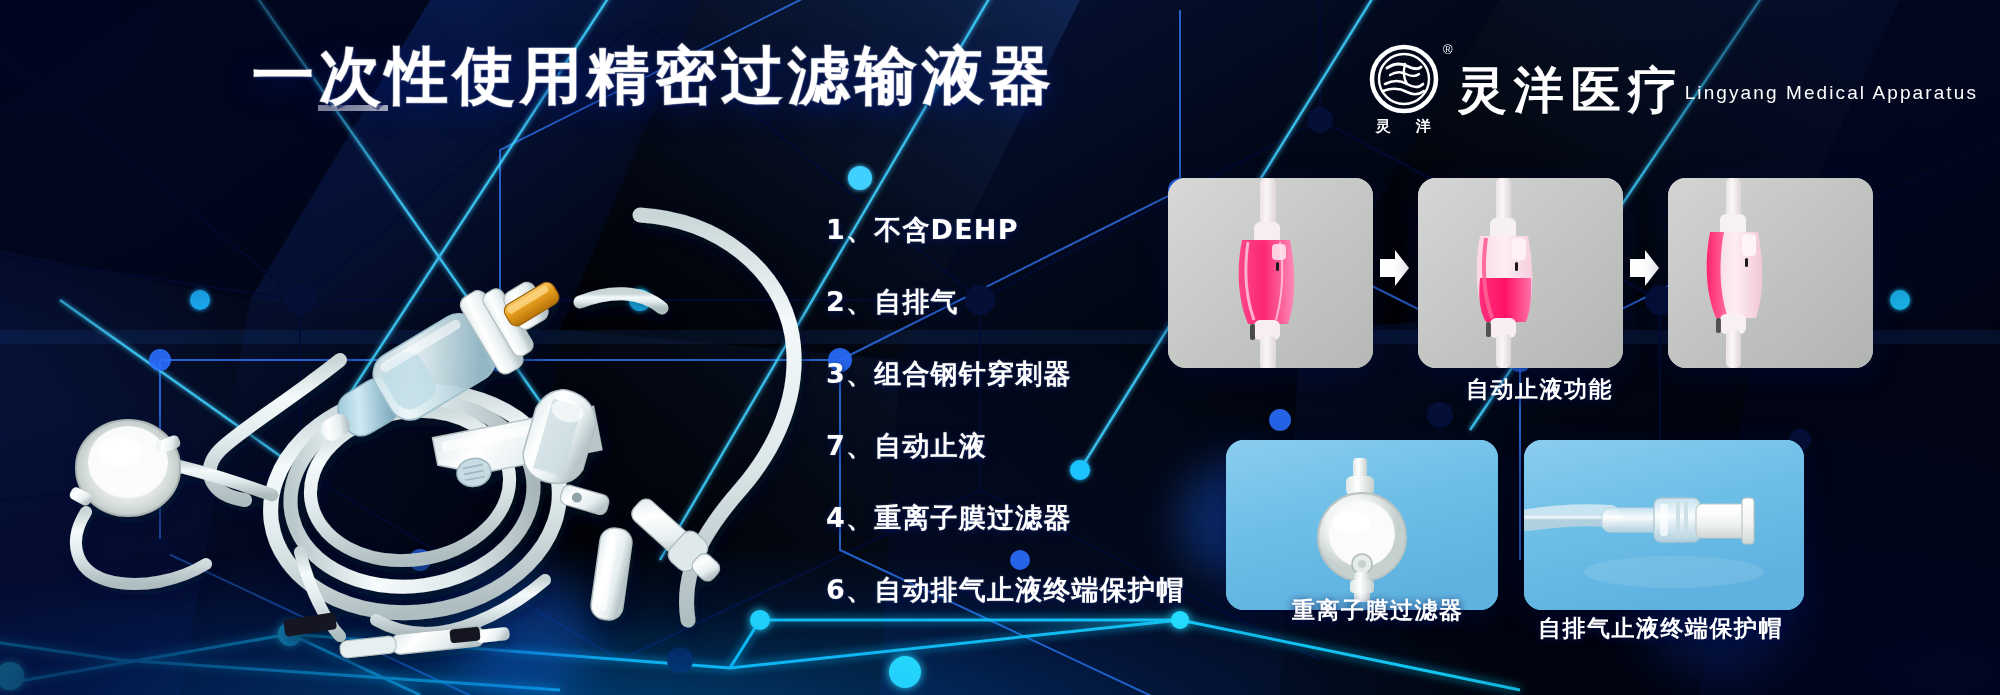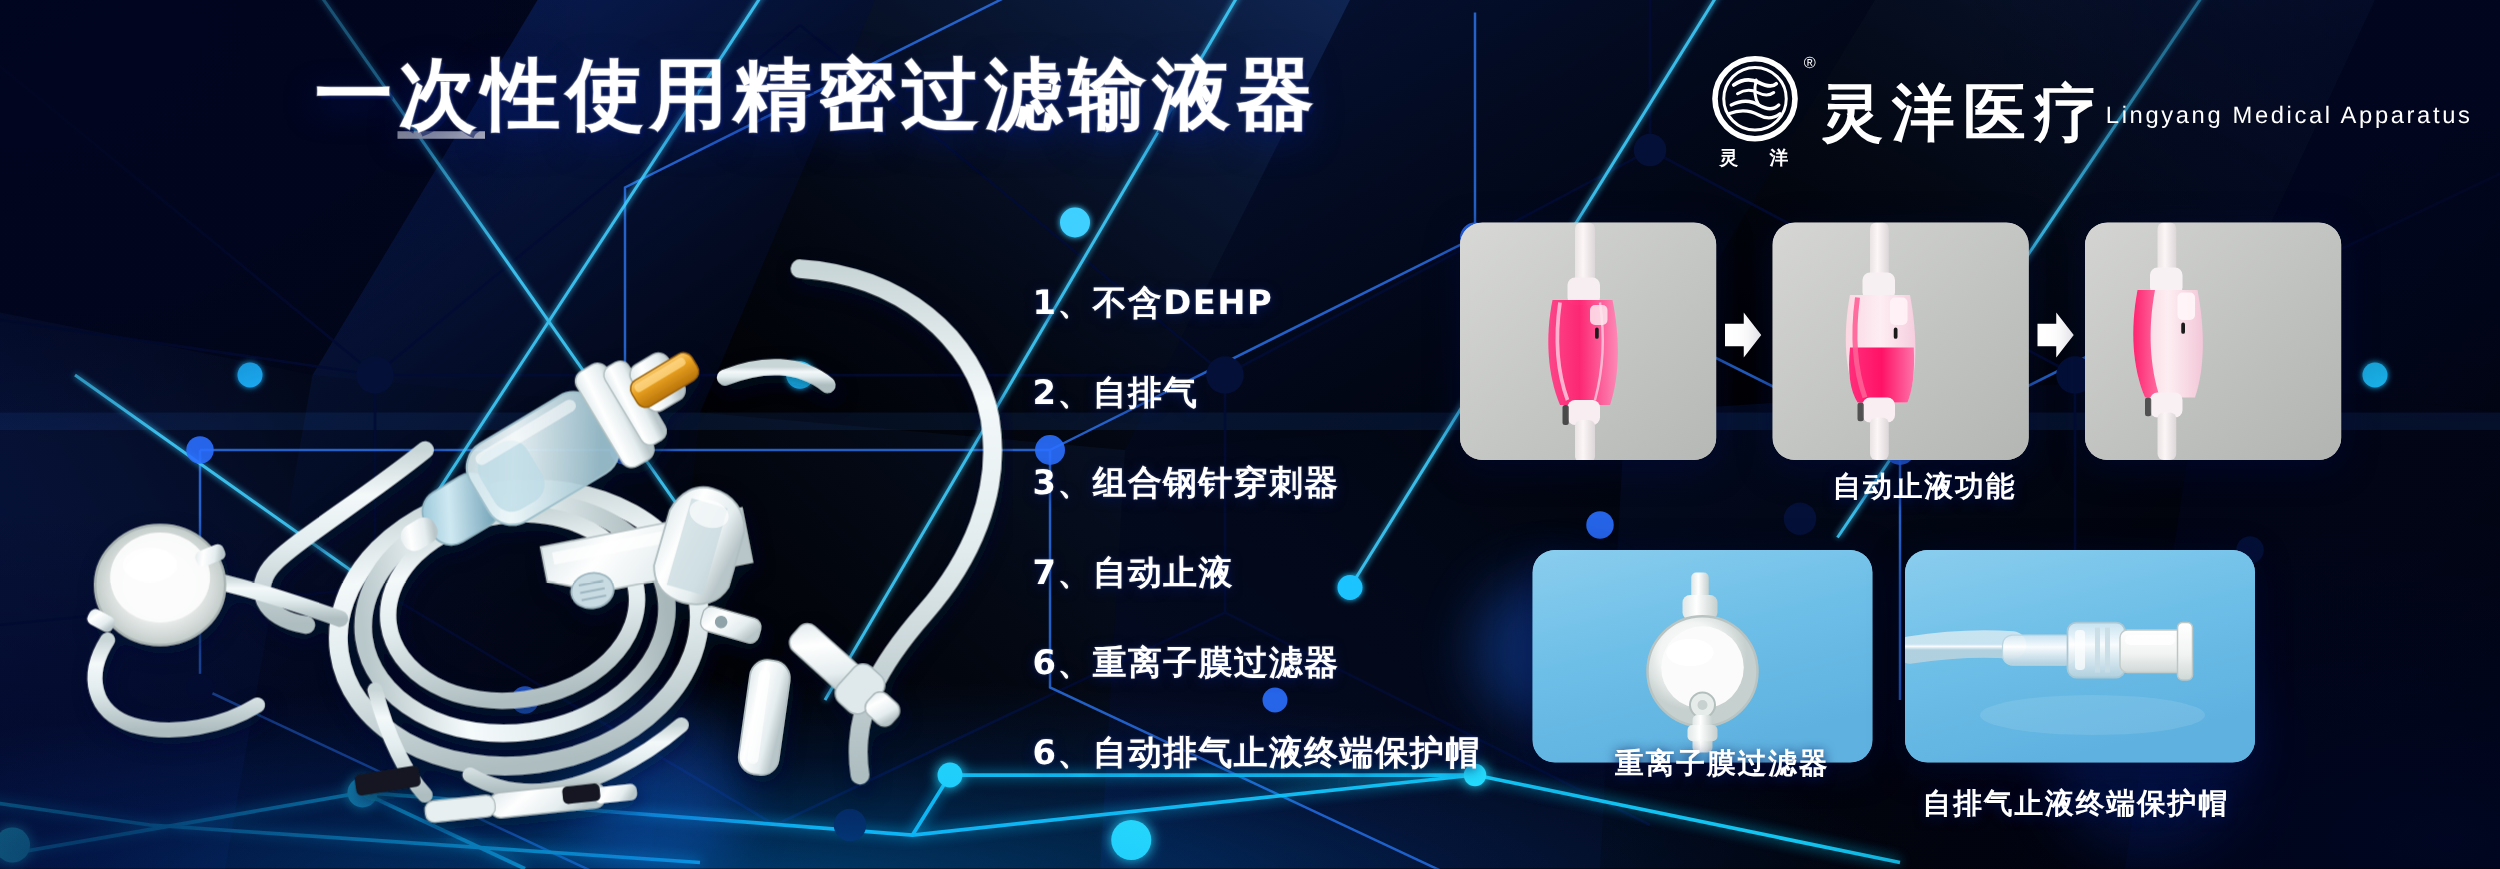--- a/index.html
+++ b/index.html
@@ -52,21 +52,21 @@
   .logo-reg{ position:absolute; right:-14px; top:-2px; font-size:13px; color:#fff; }
   .logo-cn-small{ display:flex; gap:24px; font-size:15px; color:#fff; font-weight:700;
     font-family:"DejaVu Sans","Liberation Sans",sans-serif; letter-spacing:1px;}
   .logo-text{ display:flex; flex-direction:row; align-items:flex-start; }
   .logo-cn{ font-size:50px; font-weight:700; color:#fff; letter-spacing:7px; line-height:1.04;
     font-family:"DejaVu Sans","Liberation Sans",sans-serif; }
   .logo-en{ font-size:19px; color:#fff; letter-spacing:2.1px; margin-top:18px; font-weight:400;
     font-family:"Liberation Sans",sans-serif; }
 
   
-  #features{ position:absolute; left:826px; top:224px; }
+  #features{ position:absolute; left:826px; top:212px; }
   .feature{
     font-size:27px; font-weight:700; color:#ffffff; letter-spacing:1.2px;
     margin-bottom:36px; white-space:nowrap;
     font-family:"DejaVu Sans","Liberation Sans",sans-serif;
     text-shadow:0 2px 9px rgba(0,20,90,.9), 0 0 2px rgba(255,255,255,.35);
   }
   .feature:last-child{ margin-bottom:0; }
 
   
   #product{ position:absolute; left:40px; top:150px; width:770px; height:520px; }
@@ -274,21 +274,21 @@
       <div class="logo-cn">灵洋医疗</div>
       <div class="logo-en">Lingyang Medical Apparatus</div>
     </div>
   </div>
 
   <div id="features">
     <div class="feature">1、不含DEHP</div>
     <div class="feature">2、自排气</div>
     <div class="feature">3、组合钢针穿刺器</div>
     <div class="feature">7、自动止液</div>
-    <div class="feature">6、重离子膜过滤器</div>
+    <div class="feature">4、重离子膜过滤器</div>
     <div class="feature">6、自动排气止液终端保护帽</div>
   </div>
 
   <div id="product">
     <svg width="770" height="520" viewBox="0 0 770 520">
       <defs>
         <linearGradient id="tube" x1="0" y1="0" x2="0" y2="1">
           <stop offset="0%" stop-color="#c9d6d8"></stop>
           <stop offset="26%" stop-color="#f4f9fa"></stop>
           <stop offset="55%" stop-color="#e2ecee"></stop>
@@ -592,15 +592,15 @@
       <rect x="136" y="64" width="8" height="32" rx="3" fill="#ffffff" opacity="0.7"></rect>
       <rect x="152" y="62" width="4" height="36" fill="#c9dde6" opacity="0.9"></rect>
       <rect x="160" y="62" width="4" height="36" fill="#c9dde6" opacity="0.9"></rect>
       <rect x="172" y="64" width="52" height="34" rx="6" fill="url(#whiteCap)" stroke="#c2cbc9" stroke-width="1.2"></rect>
       <rect x="218" y="58" width="12" height="46" rx="4" fill="url(#whiteCap)" stroke="#bcc6c4" stroke-width="1.2"></rect>
       <rect x="176" y="68" width="40" height="8" rx="4" fill="#ffffff" opacity="0.8"></rect>
       <ellipse cx="150" cy="132" rx="90" ry="16" fill="#ffffff" opacity="0.10"></ellipse>
     </svg>
   </div>
 
-  <span class="caption" style="left:1538px; top:627px;">自排气止液终端保护帽</span>
+  <span class="caption" style="left:1538px; top:613px;">自排气止液终端保护帽</span>
 
 </div>
 
 </body></html>

